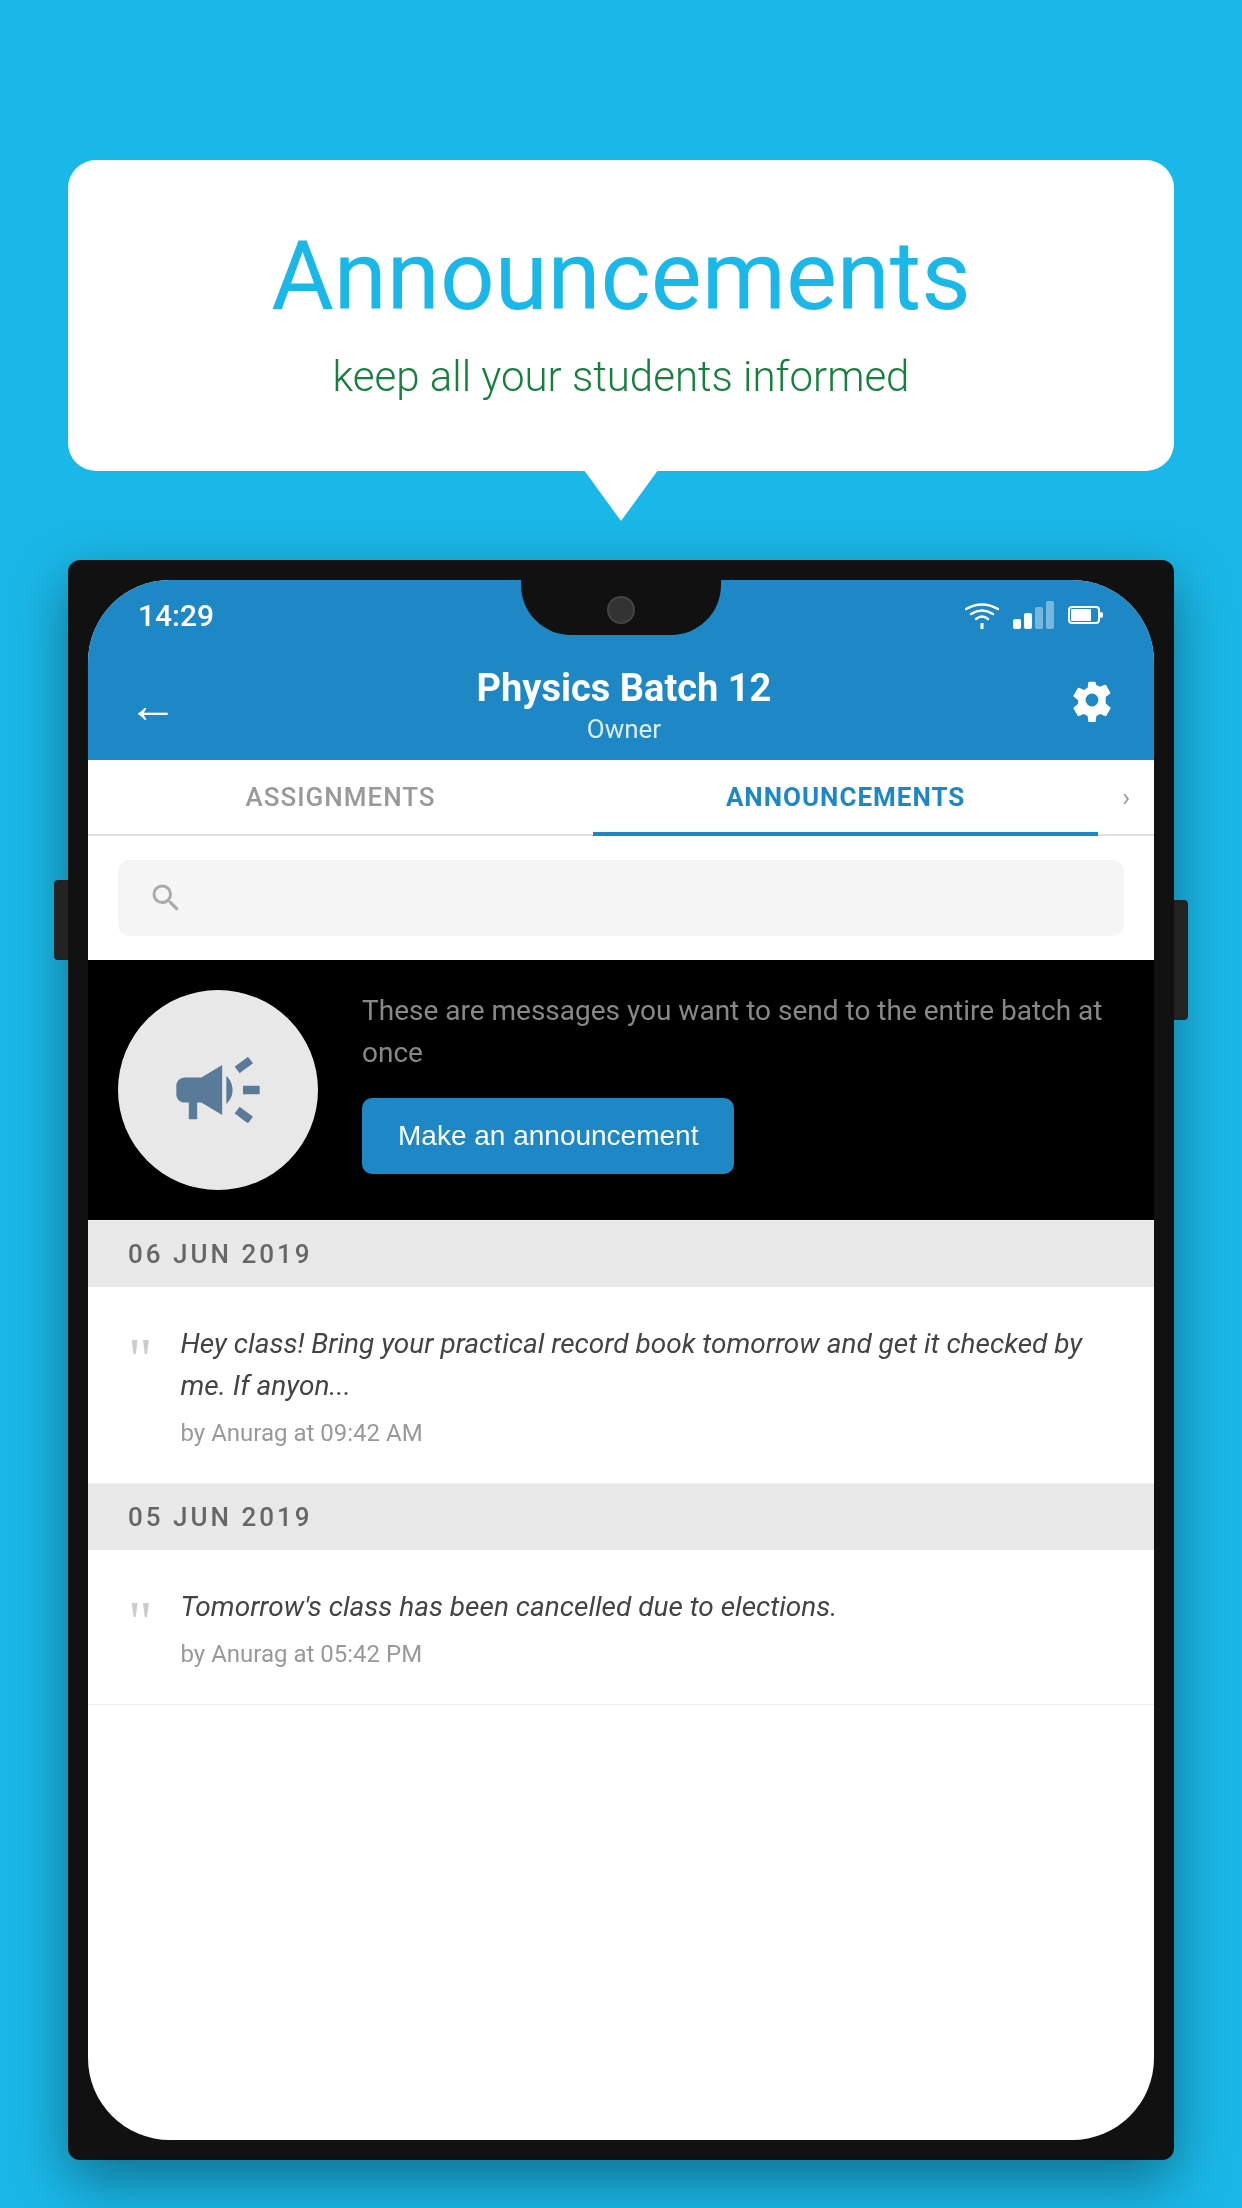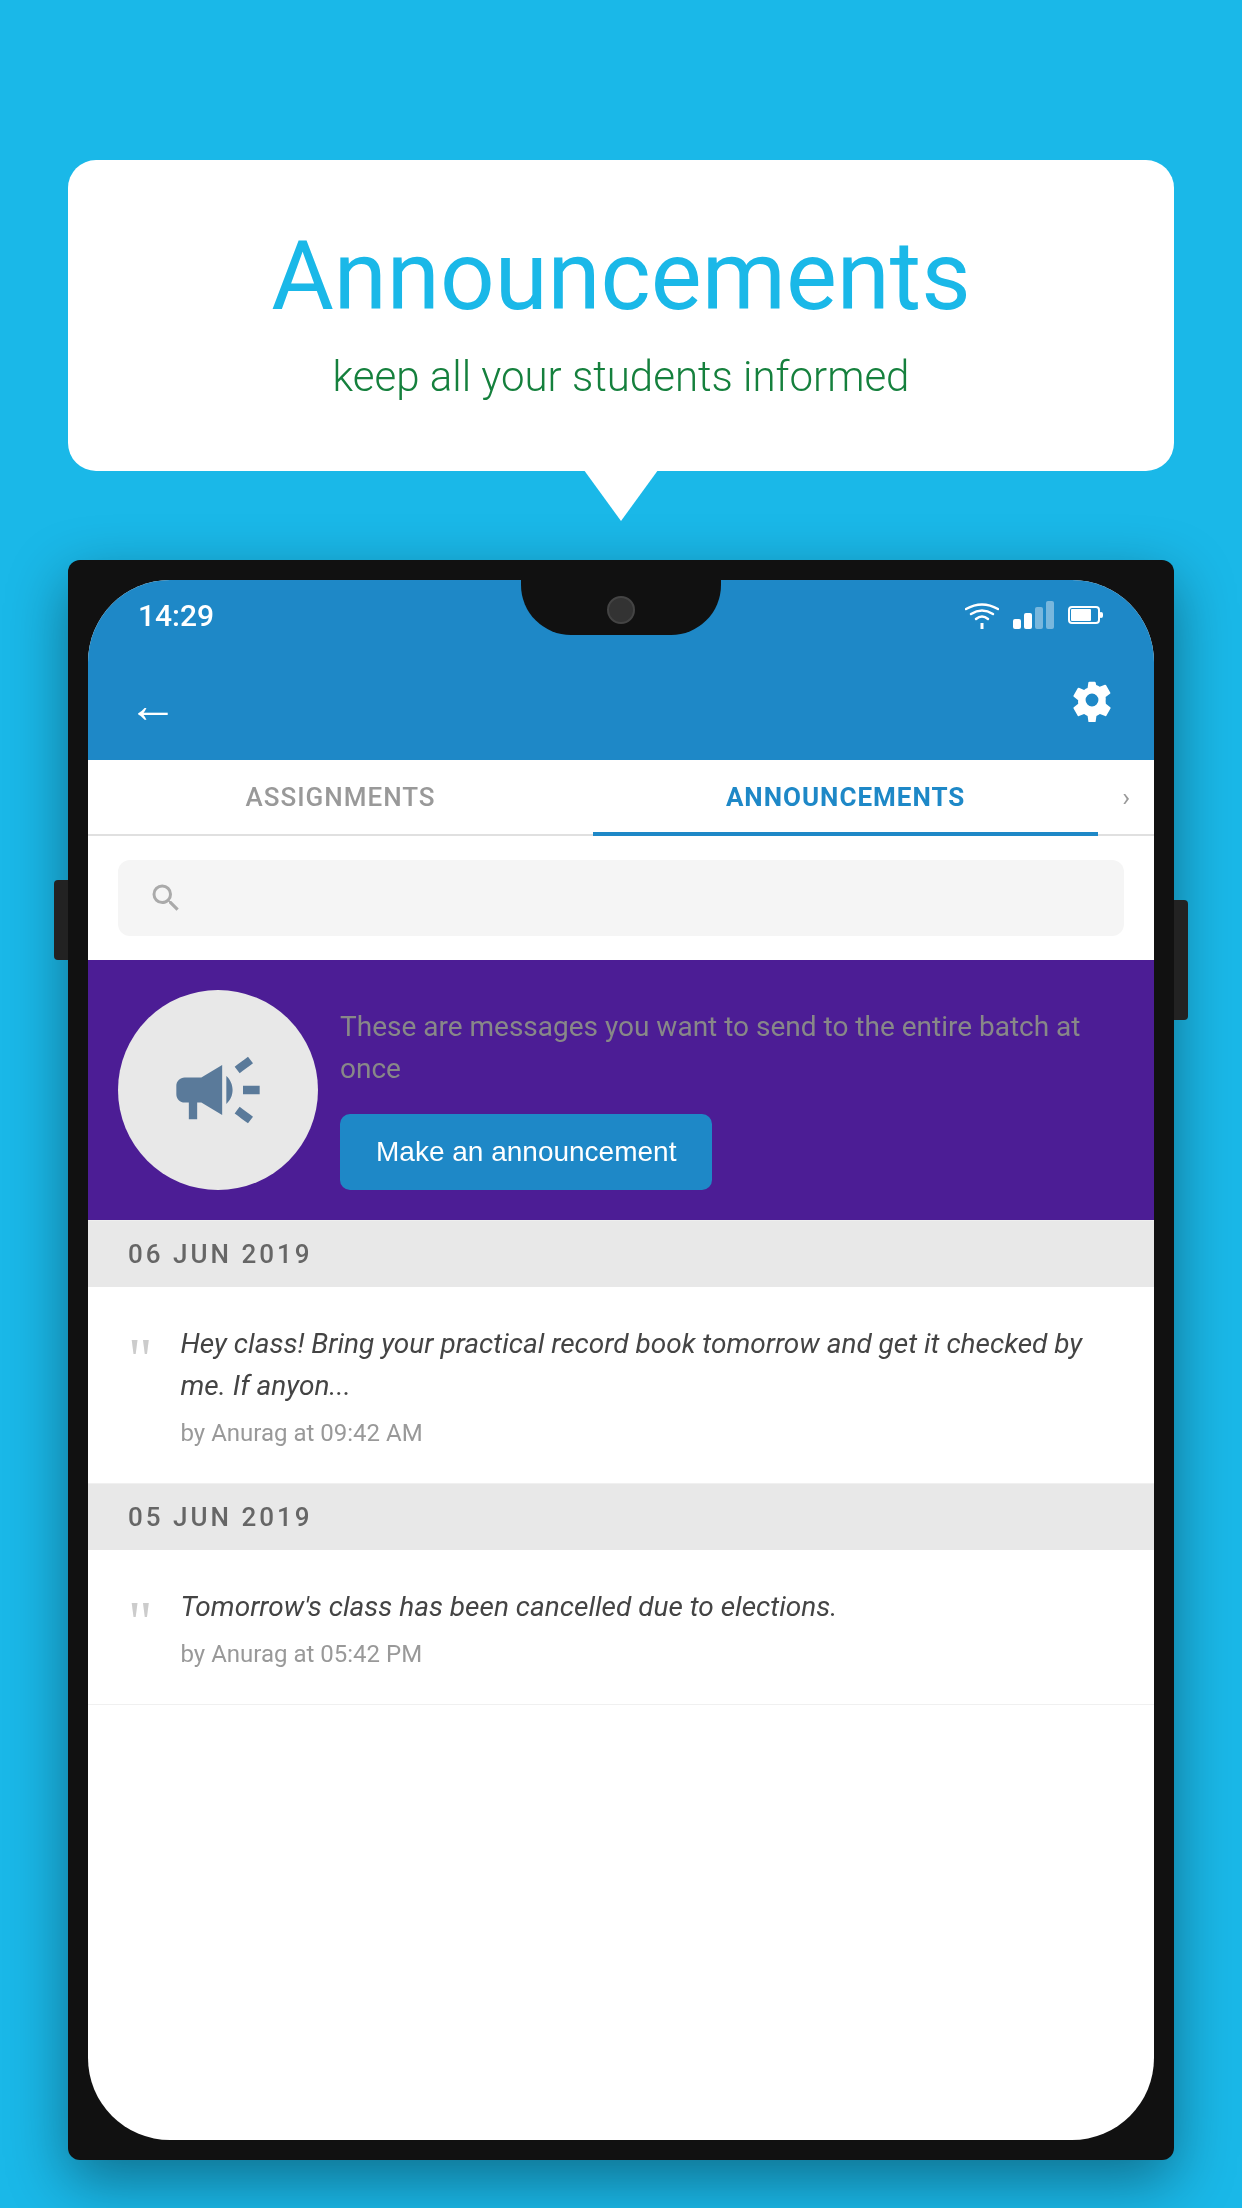--- a/index.html
+++ b/index.html
@@ -249,26 +249,26 @@
       background: transparent;
       border: none;
       outline: none;
       font-size: 32px;
       color: #aaa;
       width: 100%;
     }
 
     
     .promo-area {
-      background: #4c1d95;
-      display: flex;
-      align-items: flex-end;
+      background: #000000;
+      display: flex;
+      align-items: flex-start;
       padding: 30px 30px;
       border-bottom: 1px solid #eee;
-      gap: 22px;
+      gap: 44px;
     }
     .megaphone-circle {
       width: 200px;
       height: 200px;
       min-width: 200px;
       background: #e8e8e8;
       border-radius: 50%;
       display: flex;
       align-items: center;
       justify-content: center;
@@ -372,20 +372,24 @@
           <svg width="36" height="22" viewBox="0 0 36 22" fill="white">
             <rect x="1" y="3" width="30" height="16" rx="3" ry="3" stroke="white" stroke-width="2" fill="none"></rect>
             <rect x="3" y="5" width="20" height="12" rx="1" fill="white"></rect>
             <rect x="31" y="8" width="4" height="6" rx="2" fill="white"></rect>
           </svg>
         </div>
       </div>
 
       <div class="app-header">
         <div class="back-btn">←</div>
+        <div class="header-center">
+          <div class="header-title">Physics Batch 12</div>
+          <div class="header-subtitle">Owner</div>
+        </div>
         <div class="gear-btn">
           <svg width="44" height="44" viewBox="0 0 24 24" fill="white">
             <path d="M12 15.5A3.5 3.5 0 0 1 8.5 12 3.5 3.5 0 0 1 12 8.5a3.5 3.5 0 0 1 3.5 3.5 3.5 3.5 0 0 1-3.5 3.5m7.43-2.92c.04-.34.07-.69.07-1.08s-.03-.73-.07-1.08l2.38-1.85c.22-.17.28-.47.14-.72l-2.25-3.9c-.14-.24-.44-.33-.68-.24l-2.81 1.13c-.58-.45-1.22-.82-1.92-1.08L14 2.42C13.95 2.18 13.74 2 13.5 2h-3c-.24 0-.45.18-.49.42l-.42 2.99c-.7.26-1.34.63-1.91 1.08L4.87 5.36c-.24-.09-.54 0-.68.24L1.94 9.5c-.14.25-.07.55.14.72l2.38 1.85C4.43 12.27 4.4 12.63 4.4 13s.03.73.07 1.08l-2.38 1.85c-.21.17-.28.47-.14.72l2.25 3.9c.14.25.44.33.68.24l2.81-1.13c.57.45 1.21.82 1.91 1.08l.42 2.99c.04.24.25.42.49.42h3c.24 0 .45-.18.49-.42l.42-2.99c.7-.26 1.34-.63 1.92-1.08l2.81 1.13c.24.09.54 0 .68-.24l2.25-3.9c.14-.25.07-.55-.14-.72l-2.38-1.85z"></path>
           </svg>
         </div>
       </div>
 
       <div class="tabs">
         <div class="tab">
           <span>ASSIGNMENTS</span>

